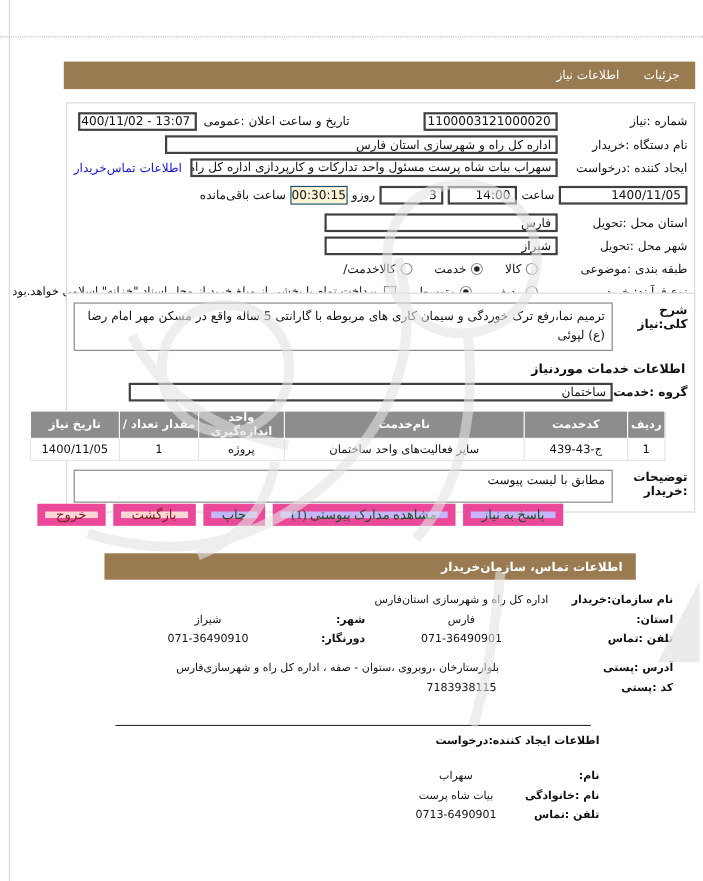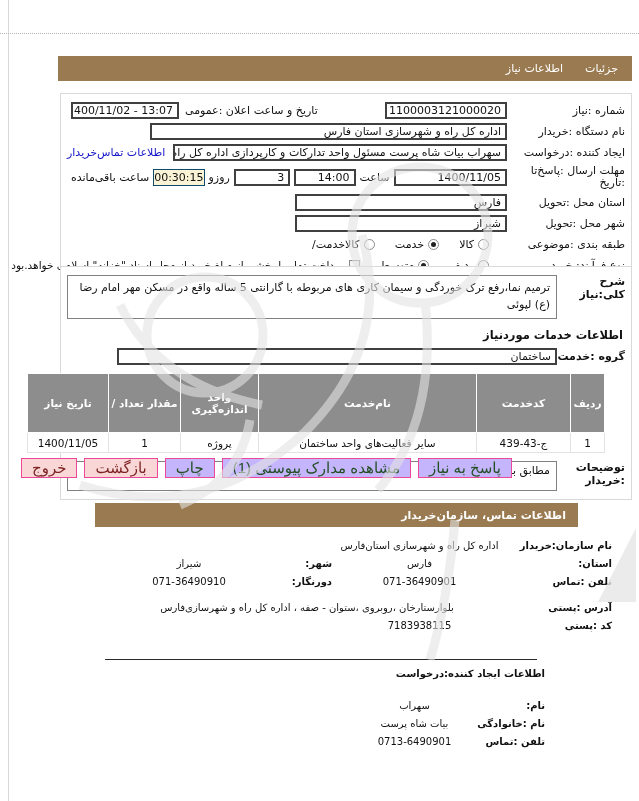--- a/index.html
+++ b/index.html
@@ -52,30 +52,30 @@
   .checkbox { width:11px; height:11px; border:1px solid #8a8a8a; background:#f4f4f4; flex:none; }
   .paytext { font-size:10.5px; white-space:nowrap; margin-right:6px; }
 
   .descrow { display:flex; align-items:flex-start; margin-top:2px; }
   .descbox { flex:1; border:1px solid #808080; min-height:44px; padding:3px 6px; line-height:17px; background:#fff; }
   .sectitle { font-weight:bold; font-size:11.5px; margin:9px 2px 0 0; }
   .grouprow { display:flex; align-items:center; margin-top:6px; }
 
   table.svc { border-collapse:collapse; table-layout:fixed; width:577px; margin:8px 20px 0 0;
     font-size:10.5px; border:1px solid #d0d0d0; }
-  table.svc th { background:#8d8d8d; color:#fff; font-weight:bold; height:19px; border:1px solid #fff; padding:17px 2px; }
+  table.svc th { background:#8d8d8d; color:#fff; font-weight:bold; height:19px; border:1px solid #fff; padding:0 2px; }
   table.svc td { background:#fff; height:20px; text-align:center; border:1px solid #e3e3e3; padding:0 2px; }
   td.ltrcell { direction:ltr; }
 
   .notesrow { display:flex; align-items:flex-start; margin-top:8px; }
   .notesbox { flex:1; border:1px solid #808080; height:30px; padding:2px 6px; background:#fff; }
 
   .btnrow { position:absolute; top:458px; right:127px; display:flex; gap:7px; z-index:1; }
-  .btn { height:20px; border:1px solid #ec4899; display:flex; align-items:center; justify-content:center;
-    padding:0 10px; white-space:nowrap; cursor:pointer; font-size:15px; }
+  .btn { height:20px; border:7px solid #ec4899; display:flex; align-items:center; justify-content:center;
+    padding:0 10px; white-space:nowrap; cursor:pointer; font-size:12px;font-family:Liberation Serif, serif; }
   .btn.green { background:#c4b5fd; color:#234f23; }
   .btn.pink  { background:#f9d7d7; color:#7c1f1f; }
 
   .contact { position:absolute; top:538px; right:27px; width:585px; font-size:10px; z-index:1; }
   .crow { display:flex; align-items:center; height:14px; margin-bottom:4px; }
   .crow.gaptop { margin-top:12px; }
   .clabel { width:105px; font-weight:bold; flex:none; }
   .cval { width:175px; text-align:center; }
   .clabel2 { width:78px; font-weight:bold; flex:none; }
   .cval2 { width:130px; text-align:center; }
@@ -127,24 +127,20 @@
     <div class="input w357">اداره کل راه و شهرسازی استان فارس</div>
   </div>
 
   <div class="row">
     <span class="lbl">ایجاد کننده :درخواست</span>
     <div class="input w357">سهراب بیات شاه پرست مسئول واحد تدارکات و کارپردازی اداره کل راه و شهرد</div>
     <span class="link">اطلاعات تماس‌خریدار</span>
   </div>
 
   <div class="row tall">
-    <div class="lblcol">
-      <div>مهلت ارسال :پاسخ‌تا</div>
-      <div>:تاریخ</div>
-    </div>
     <div class="input w117">1400/11/05</div>
     <span class="optlbl">ساعت</span>
     <div class="input w63">14:00</div>
     <div class="input w58 mr4">3</div>
     <span class="optlbl">روزو</span>
     <div class="countdown">00:30:15</div>
     <span class="optlbl">ساعت باقی‌مانده</span>
   </div>
 
   <div class="row">

